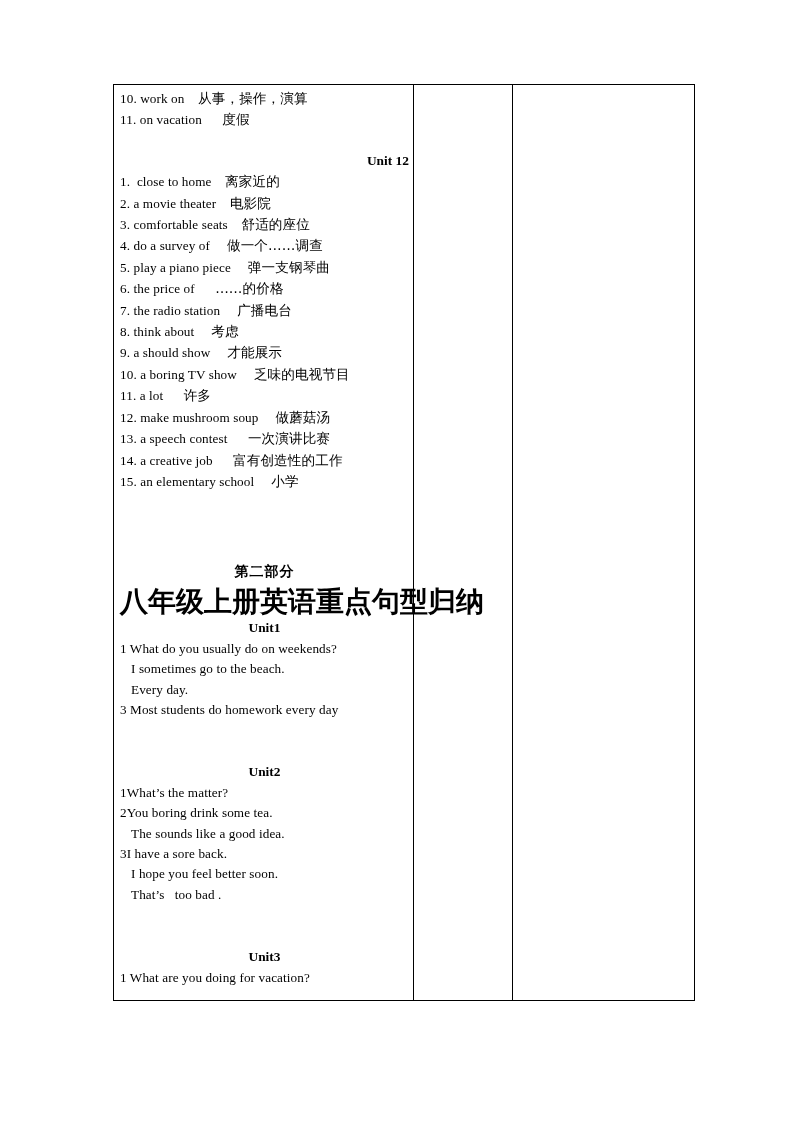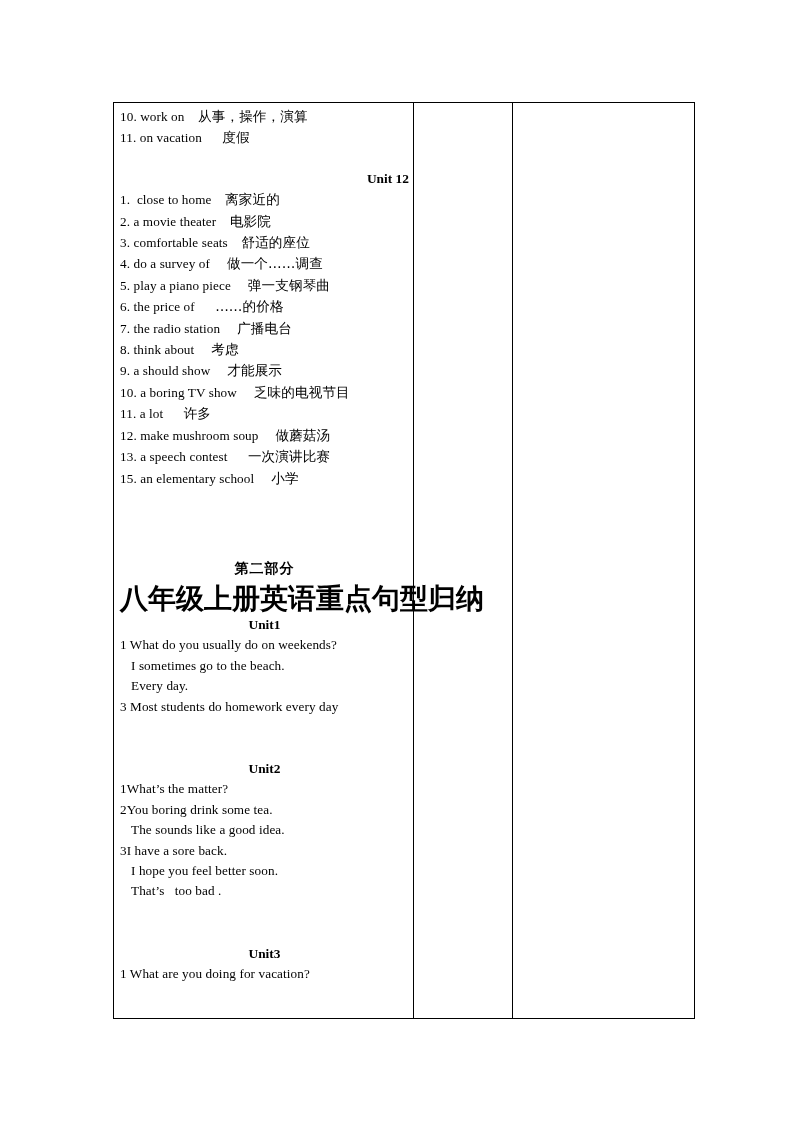--- a/index.html
+++ b/index.html
@@ -13,21 +13,21 @@
     position: relative;
     font-family: "Liberation Serif", "DejaVu Serif", serif;
     color: #000000;
     overflow: hidden;
   }
 
   
   .page-table {
     position: absolute;
     left: 113px;
-    top: 102px;
+    top: 84px;
     width: 582px;          
     height: 917px;         
     box-sizing: border-box;
     display: flex;
     border: 1.4px solid #000;
   }
   .cell {
     box-sizing: border-box;
     height: 100%;
   }
@@ -118,20 +118,21 @@
       <div class="vocab-line"><span>4.</span> <span>do a survey of</span><span>     </span><span class="cn">做一个……调查</span></div>
       <div class="vocab-line"><span>5.</span> <span>play a piano piece</span><span>     </span><span class="cn">弹一支钢琴曲</span></div>
       <div class="vocab-line"><span>6.</span> <span>the price of</span><span>      </span><span class="cn">……的价格</span></div>
       <div class="vocab-line"><span>7.</span> <span>the radio station</span><span>     </span><span class="cn">广播电台</span></div>
       <div class="vocab-line"><span>8.</span> <span>think about</span><span>     </span><span class="cn">考虑</span></div>
       <div class="vocab-line"><span>9.</span> <span>a should show</span><span>     </span><span class="cn">才能展示</span></div>
       <div class="vocab-line"><span>10.</span> <span>a boring TV show</span><span>     </span><span class="cn">乏味的电视节目</span></div>
       <div class="vocab-line"><span>11.</span> <span>a lot</span><span>      </span><span class="cn">许多</span></div>
       <div class="vocab-line"><span>12.</span> <span>make mushroom soup</span><span>     </span><span class="cn">做蘑菇汤</span></div>
       <div class="vocab-line"><span>13.</span> <span>a speech contest</span><span>      </span><span class="cn">一次演讲比赛</span></div>
+      <div class="vocab-line"><span>14.</span> <span>a creative job</span><span>      </span><span class="cn">富有创造性的工作</span></div>
       <div class="vocab-line"><span>15.</span> <span>an elementary school</span><span>     </span><span class="cn">小学</span></div>
     </div>
 
     <div class="spacer-lg"></div>
 
     <div class="part-label">第二部分</div>
     <div class="part-title">八年级上册英语重点句型归纳</div>
 
     <div class="unit-head">Unit1</div>
     <div>

